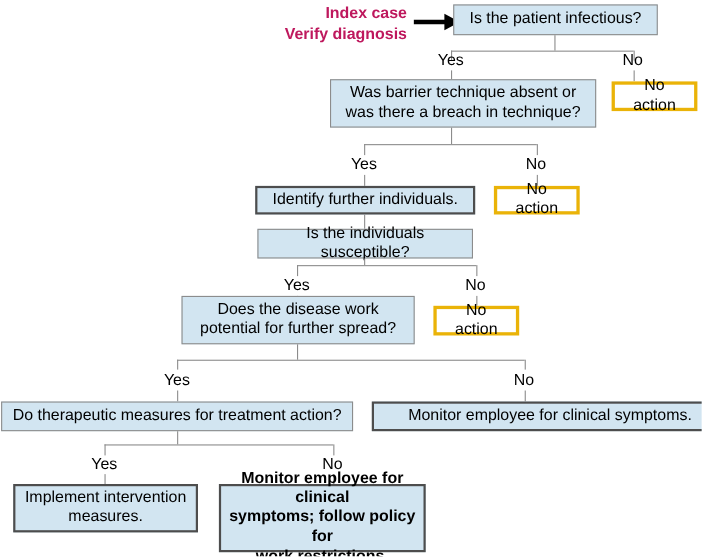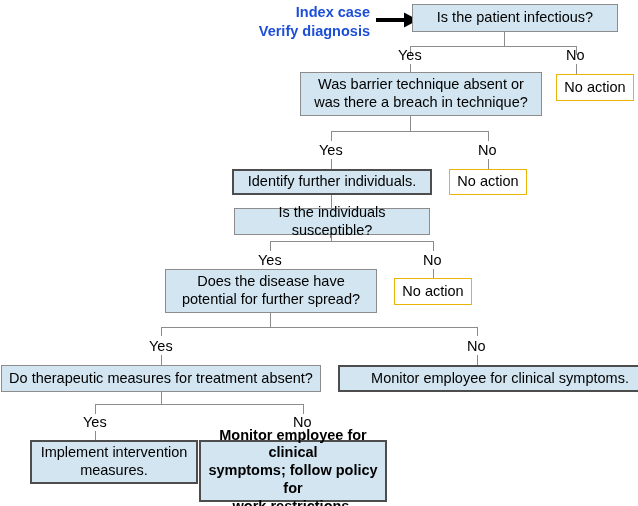--- a/index.html
+++ b/index.html
@@ -32,21 +32,21 @@
   .box.decision {
     background: #d2e5f1;
     border: 1px solid #8c8c8c;
   }
   .box.action {
     background: #d2e5f1;
     border: 2px solid #4d4d4d;
   }
   .box.noaction {
     background: #ffffff;
-    border: 1px solid #eab308;
+    border: 3px solid #eab308;
   }
   
   .vline {
     position: absolute;
     width: 1px;
     background: #8c8c8c;
   }
   .hline {
     position: absolute;
     height: 1px;
@@ -57,21 +57,21 @@
     position: absolute;
     font-size: 14.5px;
     color: #000000;
     white-space: nowrap;
   }
   
   #entry-caption {
     position: absolute;
     font-size: 14.5px;
     font-weight: bold;
-    color: #1d4ed8;
+    color: #be185d;
     text-align: right;
     line-height: 1.3;
     white-space: pre-line;
   }
   
   #entry-arrow {
     position: absolute;
   }
 </style>
 </head>
@@ -80,21 +80,21 @@
 <div id="canvas">
 
   <div id="entry-caption" style="left:244px; top:3px; width:126px;">Index case
 Verify diagnosis</div>
 
   <svg id="entry-arrow" style="left:376px; top:11px;" width="42" height="18" viewBox="0 0 42 18">
     <line x1="0" y1="9" x2="30" y2="9" stroke="#000000" stroke-width="4"></line>
     <polygon points="28,1.5 42,9 28,16.5" fill="#000000"></polygon>
   </svg>
 
-  <div class="box decision" style="left:412px; top:4px; width:206px; height:28px;">Is the patient infectious?</div>
+  <div class="box decision" style="left:412px; top:4px; width:186px; height:28px;">Is the patient infectious?</div>
 
   <div class="vline" style="left:504px; top:32px; height:14px;"></div>
   <div class="hline" style="left:410px; top:46px; width:166px;"></div>
   <div class="vline" style="left:410px; top:46px; height:9px;"></div>
   <div class="vline" style="left:576px; top:46px; height:9px;"></div>
 
   <div class="blabel" style="left:398px; top:47px;">Yes</div>
   <div class="blabel" style="left:566px; top:47px;">No</div>
 
   <div class="vline" style="left:410px; top:64px; height:10px;"></div>
@@ -130,49 +130,49 @@
   <div class="vline" style="left:433px; top:241px; height:10px;"></div>
 
   <div class="blabel" style="left:258px; top:252px;">Yes</div>
   <div class="blabel" style="left:423px; top:252px;">No</div>
 
   <div class="vline" style="left:270px; top:269px; height:9px;"></div>
   <div class="vline" style="left:433px; top:269px; height:9px;"></div>
 
   <div class="box noaction" style="left:394px; top:278px; width:78px; height:27px;">No action</div>
 
-  <div class="box decision" style="left:165px; top:269px; width:212px; height:44px;">Does the disease have
+  <div class="box decision" style="left:165px; top:269px; width:212px; height:44px;">Does the disease work
 potential for further spread?</div>
 
   <div class="vline" style="left:270px; top:313px; height:14px;"></div>
   <div class="hline" style="left:161px; top:327px; width:316px;"></div>
   <div class="vline" style="left:161px; top:327px; height:9px;"></div>
   <div class="vline" style="left:477px; top:327px; height:9px;"></div>
 
   <div class="blabel" style="left:149px; top:338px;">Yes</div>
   <div class="blabel" style="left:467px; top:338px;">No</div>
 
   <div class="vline" style="left:161px; top:355px; height:10px;"></div>
   <div class="vline" style="left:477px; top:355px; height:10px;"></div>
 
-  <div class="box decision" style="left:1px; top:365px; width:320px; height:27px;">Do therapeutic measures for treatment absent?</div>
+  <div class="box decision" style="left:1px; top:365px; width:320px; height:27px;">Do therapeutic measures for treatment action?</div>
 
   <div class="box action" style="left:338px; top:365px; width:324px; height:27px;">Monitor employee for clinical symptoms.</div>
 
   <div class="vline" style="left:161px; top:392px; height:12px;"></div>
   <div class="hline" style="left:95px; top:404px; width:208px;"></div>
   <div class="vline" style="left:95px; top:404px; height:10px;"></div>
   <div class="vline" style="left:303px; top:404px; height:10px;"></div>
 
   <div class="blabel" style="left:83px; top:414px;">Yes</div>
   <div class="blabel" style="left:293px; top:414px;">No</div>
 
   <div class="vline" style="left:95px; top:431px; height:9px;"></div>
   <div class="vline" style="left:303px; top:431px; height:9px;"></div>
 
-  <div class="box action" style="left:12px; top:440px; width:168px; height:44px;margin-left:18px;">Implement intervention
+  <div class="box action" style="left:12px; top:440px; width:168px; height:44px;">Implement intervention
 measures.</div>
 
   <div class="box action" style="left:199px; top:440px; width:188px; height:62px;font-weight:bold;">Monitor employee for clinical
 symptoms; follow policy for
 work restrictions.</div>
 
 </div>
 
 </body></html>

